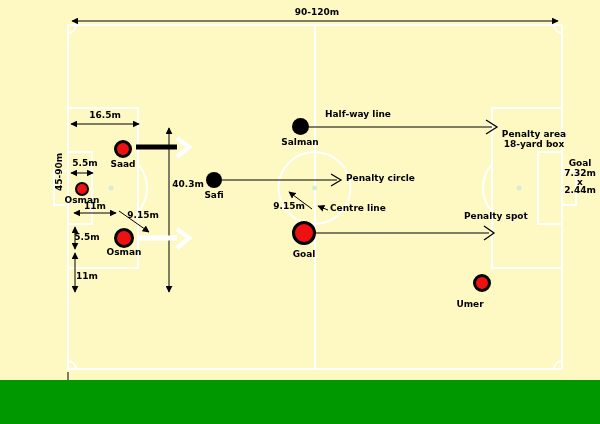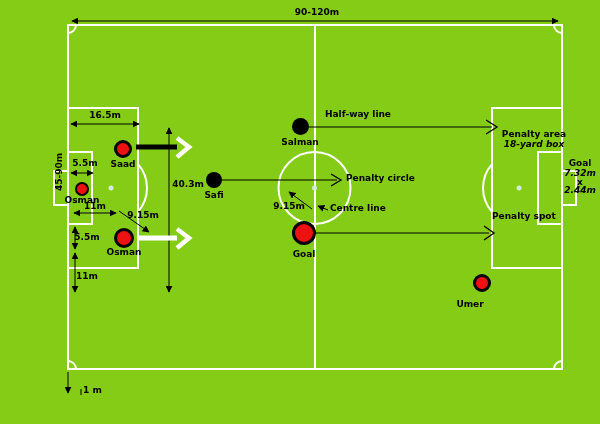--- a/index.html
+++ b/index.html
@@ -1,21 +1,21 @@
 <!DOCTYPE html>
 <html><head>
 <meta charset="utf-8">
 <style>
   html,body{margin:0;padding:0;background:#009800;}
-  .stage{position:relative;width:600px;height:424px;background:#84cc16;overflow:hidden;
+  .stage{position:relative;width:600px;height:380px;background:#fef9c3;overflow:hidden;
          font-family:"DejaVu Sans","Liberation Sans",sans-serif;}
   .stage svg{position:absolute;left:0;top:0;}
   .lbl{position:absolute;font-size:9px;font-weight:bold;color:#000;white-space:nowrap;line-height:1.1;}
   .c{text-align:center;}
-  .i{font-style:italic;}
+  .i{}
   .rot{transform:rotate(-90deg);transform-origin:center center;}
   .player-marker{position:absolute;border-radius:50%;box-sizing:border-box;}
   .player-label{position:absolute;font-size:9px;font-weight:bold;color:#000;text-align:center;width:60px;white-space:nowrap;}
 </style>
 </head>
 <body>
 
 <div class="stage">
 
   <svg width="600" height="424" viewBox="0 0 600 424">
@@ -89,21 +89,21 @@
   <div class="lbl c" style="left:118px;top:211px;width:50px;">9.15m</div>
   <div class="lbl c" style="left:62px;top:233px;width:50px;">5.5m</div>
   <div class="lbl c" style="left:62px;top:272px;width:50px;">11m</div>
   <div class="lbl c" style="left:163px;top:180px;width:50px;">40.3m</div>
   <div class="lbl c" style="left:264px;top:202px;width:50px;">9.15m</div>
   <div class="lbl" style="left:325px;top:110px;">Half-way line</div>
   <div class="lbl" style="left:346px;top:174px;">Penalty circle</div>
   <div class="lbl" style="left:330px;top:204px;">Centre line</div>
   <div class="lbl c" style="left:496px;top:130px;width:76px;">Penalty area</div>
   <div class="lbl c i" style="left:496px;top:140px;width:76px;">18-yard box</div>
-  <div class="lbl" style="left:492px;top:212px;">Penalty spot</div>
+  <div class="lbl" style="left:464px;top:212px;">Penalty spot</div>
   <div class="lbl c" style="left:558px;top:159px;width:44px;">Goal</div>
   <div class="lbl c i" style="left:558px;top:169px;width:44px;">7.32m</div>
   <div class="lbl c" style="left:558px;top:178px;width:44px;">x</div>
   <div class="lbl c i" style="left:558px;top:186px;width:44px;">2.44m</div>
   <div class="lbl" style="left:83px;top:386px;">1 m</div>
 
   <div>
       <div class="player-marker" style="left: 114px; top: 140px; width: 18px; height: 18px; background: rgb(238, 17, 17); border: 3px solid rgb(0, 0, 0);"></div>
       <div class="player-label" style="left: 93px; top: 159px;">Saad</div>
       <div class="player-marker" style="left: 75px; top: 182px; width: 14px; height: 14px; background: rgb(238, 17, 17); border: 2.5px solid rgb(0, 0, 0);"></div>

